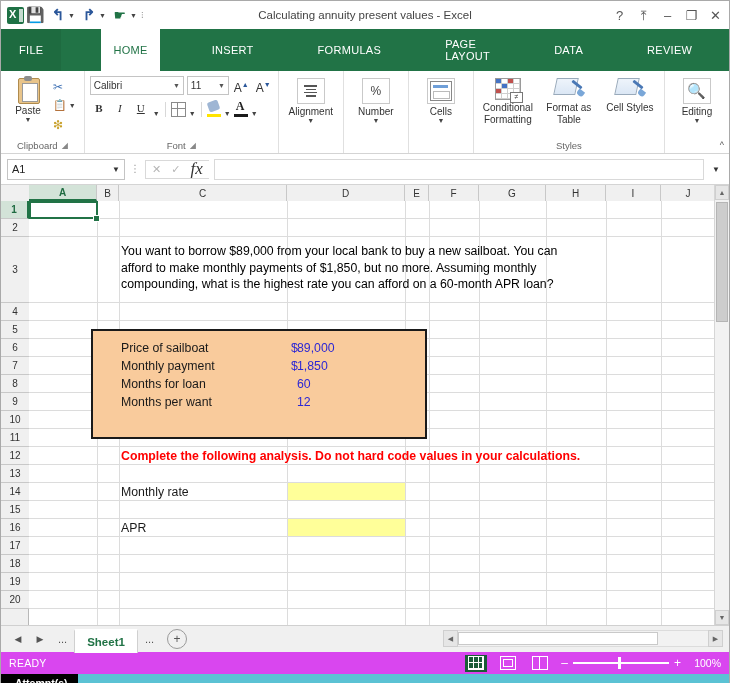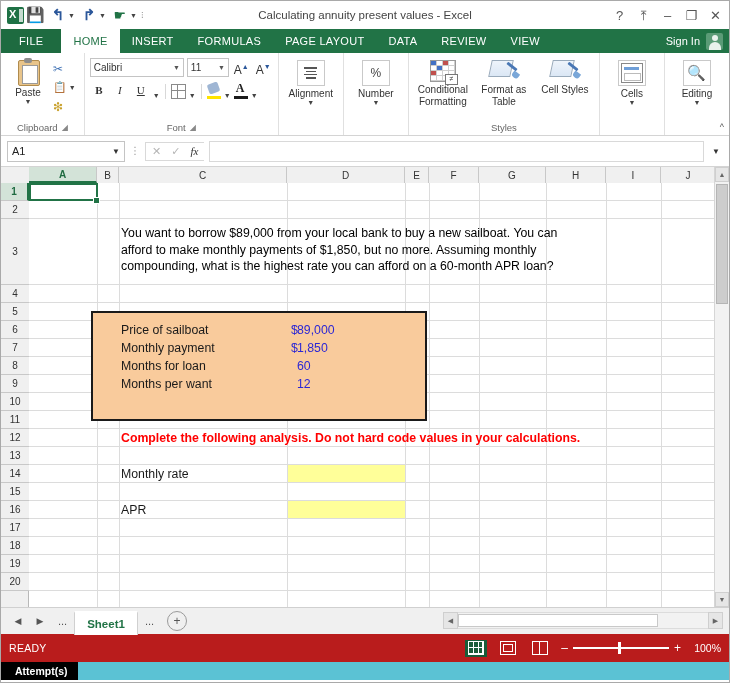--- a/index.html
+++ b/index.html
@@ -19,21 +19,21 @@
   .xl-logo:before{content:"";position:absolute;right:1px;top:2px;width:4px;height:13px;background:#fff;opacity:.75;}
   .qicon{width:20px;height:20px;display:flex;align-items:center;justify-content:center;color:#217346;font-size:14px;}
   .qicon.save{color:#a23ba2;font-size:15px;}
   .qicon.undo,.qicon.redo{color:#2b579a;font-size:15px;font-weight:bold;}
   .qcaret{font-size:7px;color:#444;margin-left:-2px;margin-right:2px;}
   .title-text{position:absolute;left:0;right:0;text-align:center;font-size:11.5px;color:#444;pointer-events:none;}
   .winbtns{margin-left:auto;display:flex;align-items:center;padding-right:6px;gap:9px;}
   .winbtn{font-size:13px;color:#555;width:15px;text-align:center;line-height:1;}
 
   
-  .tabrow{height:24px;background:#217346;display:flex;align-items:stretch;position:relative;}
+  .tabrow{height:42px;background:#217346;display:flex;align-items:stretch;position:relative;gap:40px;}
   .tab{padding:0 12px;display:flex;align-items:center;font-size:11px;color:#ffffff;letter-spacing:.3px;}
   .tab.file{background:#1e6b40;font-weight:normal;padding:0 18px;}
   .tab.active{background:#ffffff;color:#217346;}
   .signin{margin-left:auto;display:flex;align-items:center;gap:6px;padding-right:6px;font-size:11px;color:#fff;}
   .person{width:17px;height:17px;border-radius:2px;background:#5b9b77;position:relative;overflow:hidden;}
   .person:before{content:"";position:absolute;left:5.5px;top:2px;width:6px;height:6px;border-radius:50%;background:#e9f2ed;}
   .person:after{content:"";position:absolute;left:2.5px;top:9.5px;width:12px;height:9px;border-radius:6px 6px 0 0;background:#e9f2ed;}
 
   
   .ribbon{height:82px;background:#ffffff;border-bottom:1px solid #d4d4d4;display:flex;position:relative;}
@@ -104,21 +104,21 @@
   .bino{font-size:15px;color:#333;}
   .collapse{position:absolute;right:5px;bottom:3px;font-size:9px;color:#555;}
 
   
   .fbar{height:26px;display:flex;align-items:center;padding:2px 6px;gap:5px;background:#fff;border-bottom:1px solid #d4d4d4;}
   .namebox{width:108px;height:19px;border:1px solid #c4c4c4;background:#fff;display:flex;align-items:center;justify-content:space-between;padding:0 4px;font-size:11px;color:#222;}
   .namebox .cv{font-size:8px;color:#333;}
   .dots{color:#999;font-size:10px;letter-spacing:0;line-height:8px;}
   .fbtns{display:flex;align-items:center;gap:10px;padding:0 6px;border:1px solid #d9d9d9;border-right:none;height:19px;box-sizing:border-box;}
   .fbtns span{font-size:11px;color:#b5b5b5;}
-  .fbtns .fx{font-style:italic;font-family:"Liberation Serif",serif;color:#333;font-size:11px;}
+  .fbtns .fx{font-style:italic;font-family:"Liberation Serif",serif;color:#333;font-size:17px;}
   .finput{flex:1;height:19px;border:1px solid #d9d9d9;background:#fff;display:flex;align-items:center;padding:0 4px;font-size:11px;color:#222;}
   .fcaret{font-size:8px;color:#333;padding:0 3px;}
 
   
   .gridwrap{position:relative;height:440px;background:#fff;overflow:hidden;}
   .colhdr{position:absolute;left:0;top:0;height:16px;right:0;background:#f0f0f0;border-bottom:1px solid #b8b8b8;}
   .colcell{position:absolute;top:0;height:16px;display:flex;align-items:center;justify-content:center;font-size:10px;color:#333;border-right:1px solid #c8c8c8;box-sizing:border-box;background:#f0f0f0;}
   .colcell.sel{background:#d3e3d8;color:#1f6b41;font-weight:bold;border-bottom:2px solid #217346;}
   .cornerbox{position:absolute;left:0;top:0;width:28px;height:16px;background:#f0f0f0;border-right:1px solid #b8b8b8;border-bottom:1px solid #b8b8b8;box-sizing:border-box;}
   .cornerbox:after{content:"";position:absolute;right:3px;bottom:2px;border-left:7px solid transparent;border-bottom:7px solid #a6a6a6;}
@@ -151,21 +151,21 @@
   .navarrow{width:22px;display:flex;align-items:center;justify-content:center;font-size:9px;color:#555;}
   .ell{padding:0 7px;font-size:11px;color:#555;}
   .sheettab{height:22px;display:flex;align-items:center;padding:0 12px;font-size:11.5px;font-weight:bold;color:#217346;background:#fff;border:1px solid #d0d0d0;border-bottom:none;border-top:2px solid #fff;margin-top:4px;}
   .plusbtn{width:18px;height:18px;border-radius:50%;border:1px solid #9a9a9a;display:flex;align-items:center;justify-content:center;font-size:12px;color:#555;margin-left:6px;}
   .hsbwrap{position:absolute;right:6px;top:3px;display:flex;align-items:center;height:19px;}
   .hsb-arw{width:15px;height:17px;background:#e6e6e6;border:1px solid #cfcfcf;display:flex;align-items:center;justify-content:center;font-size:7px;color:#666;box-sizing:border-box;}
   .hsb-track{width:250px;height:17px;background:#f2f2f2;border-top:1px solid #dcdcdc;border-bottom:1px solid #dcdcdc;position:relative;box-sizing:border-box;}
   .hsb-thumb{position:absolute;left:0;top:1px;bottom:1px;width:200px;background:#fff;border:1px solid #c9c9c9;box-sizing:border-box;}
 
   
-  .statusbar{height:28px;background:#b91c1c;display:flex;align-items:center;color:#fff;font-size:10.5px;padding:0 8px;}
+  .statusbar{height:22px;background:#d946ef;display:flex;align-items:center;color:#fff;font-size:10.5px;padding:0 8px;}
   .ready{letter-spacing:.3px;}
   .sright{margin-left:auto;display:flex;align-items:center;gap:10px;}
   .viewbtn{width:22px;height:17px;display:flex;align-items:center;justify-content:center;}
   .viewbtn.active{background:#1a5c38;}
   .vi-normal{width:14px;height:12px;border:1.5px solid #fff;display:grid;grid-template-columns:1fr 1fr 1fr;grid-template-rows:1fr 1fr;}
   .vi-normal i{border-right:1px solid #fff;border-bottom:1px solid #fff;}
   .vi-page{width:14px;height:12px;border:1.5px solid #fff;position:relative;}
   .vi-page:after{content:"";position:absolute;left:2px;top:2px;right:2px;bottom:2px;border:1px solid #fff;}
   .vi-break{width:14px;height:12px;border:1.5px solid #fff;position:relative;}
   .vi-break:after{content:"";position:absolute;left:5.5px;top:0;width:1.5px;height:12px;background:#fff;}
@@ -318,20 +318,33 @@
           <div class="bico">
               <span style="font-size:12px">%</span>
             </div>
           <div class="blbl">Number</div>
           <div class="bcaret">▼</div>
         </div>
       </div>
       <div class="glabel">&nbsp;</div>
     </div>
 
+    <div class="rgroup" style="width:54px">
+      <div class="gbody" style="justify-content:center;">
+        <div class="bigbtn">
+          <div class="bico">
+              <span class="cells-ico"></span>
+            </div>
+          <div class="blbl">Cells</div>
+          <div class="bcaret">▼</div>
+        </div>
+      </div>
+      <div class="glabel">&nbsp;</div>
+    </div>
+
     <div class="rgroup" style="width:186px">
       <div class="gbody" style="justify-content:space-around;">
         <div class="sbtn">
           <div class="sico">
             <div style="position:relative">
               <div class="grid-ico">
                 <div style="background:#4472c4"></div>
                   <div></div>
                   <div style="background:#c0504d"></div>
                   <div></div>
@@ -368,33 +381,20 @@
             <div class="brush-ico">
                 <span class="brush-grid"></span>
                 <span class="brush-stick"></span>
                 <span class="brush-tip"></span>
               </div>
           </div>
           <div class="slbl">Cell Styles</div>
         </div>
       </div>
       <div class="glabel">Styles</div>
-    </div>
-
-    <div class="rgroup" style="width:54px">
-      <div class="gbody" style="justify-content:center;">
-        <div class="bigbtn">
-          <div class="bico">
-              <span class="cells-ico"></span>
-            </div>
-          <div class="blbl">Cells</div>
-          <div class="bcaret">▼</div>
-        </div>
-      </div>
-      <div class="glabel">&nbsp;</div>
     </div>
 
     <div class="rgroup" style="width:58px;border-right:none;">
       <div class="gbody" style="justify-content:center;">
         <div class="bigbtn">
           <div class="bico">
               <span class="bino">🔍</span>
             </div>
           <div class="blbl">Editing</div>
           <div class="bcaret">▼</div>

